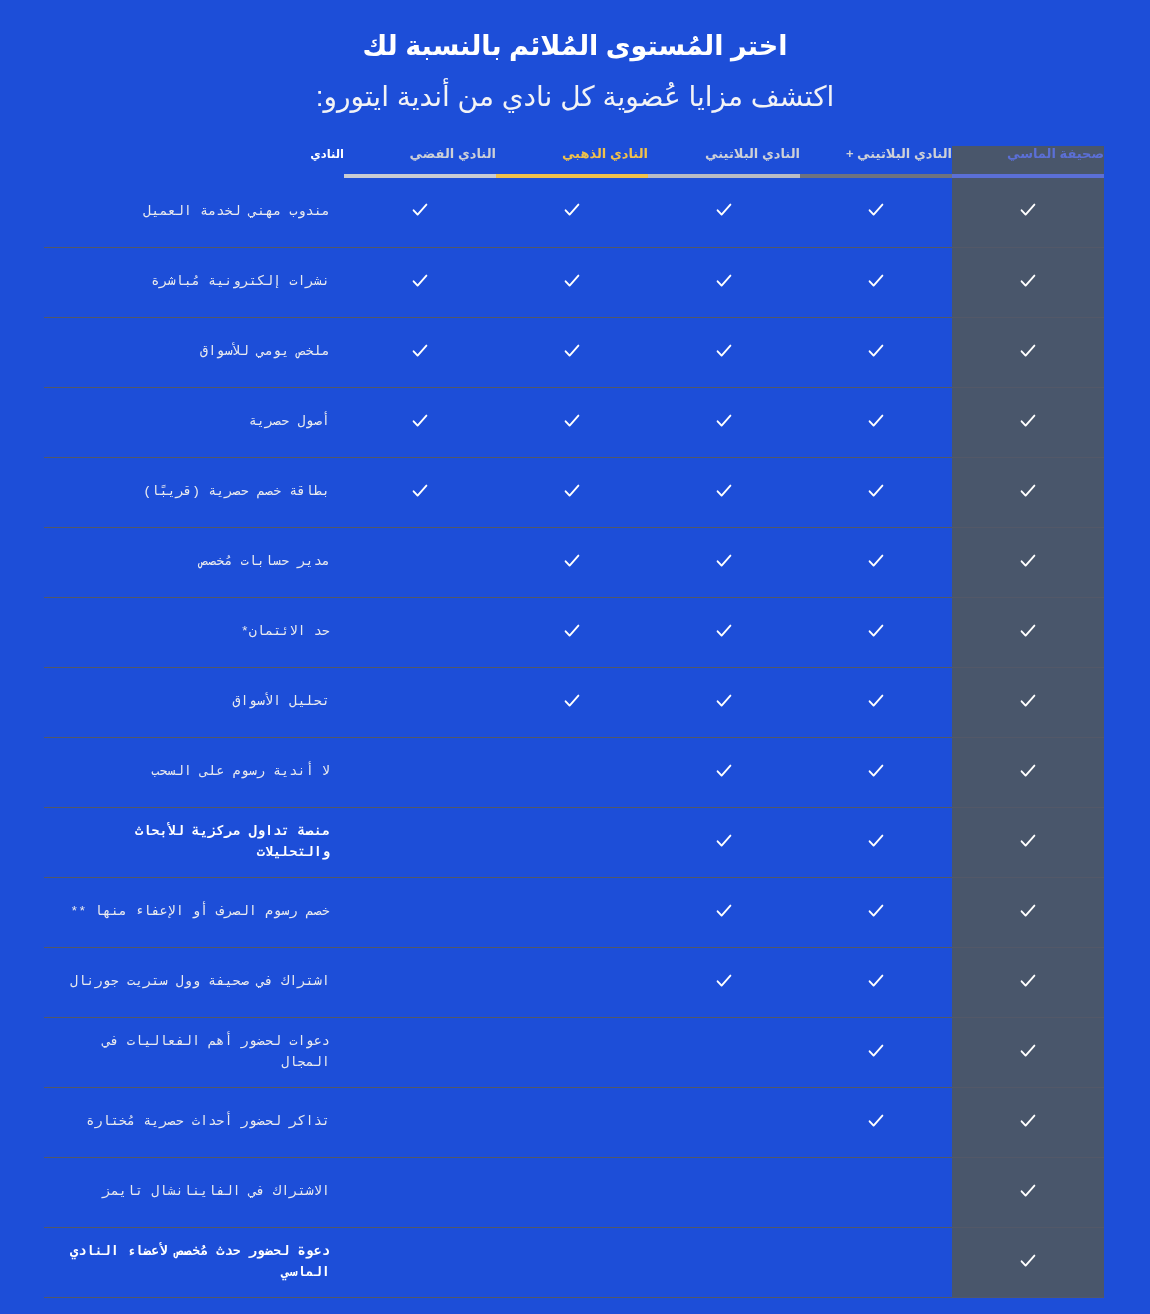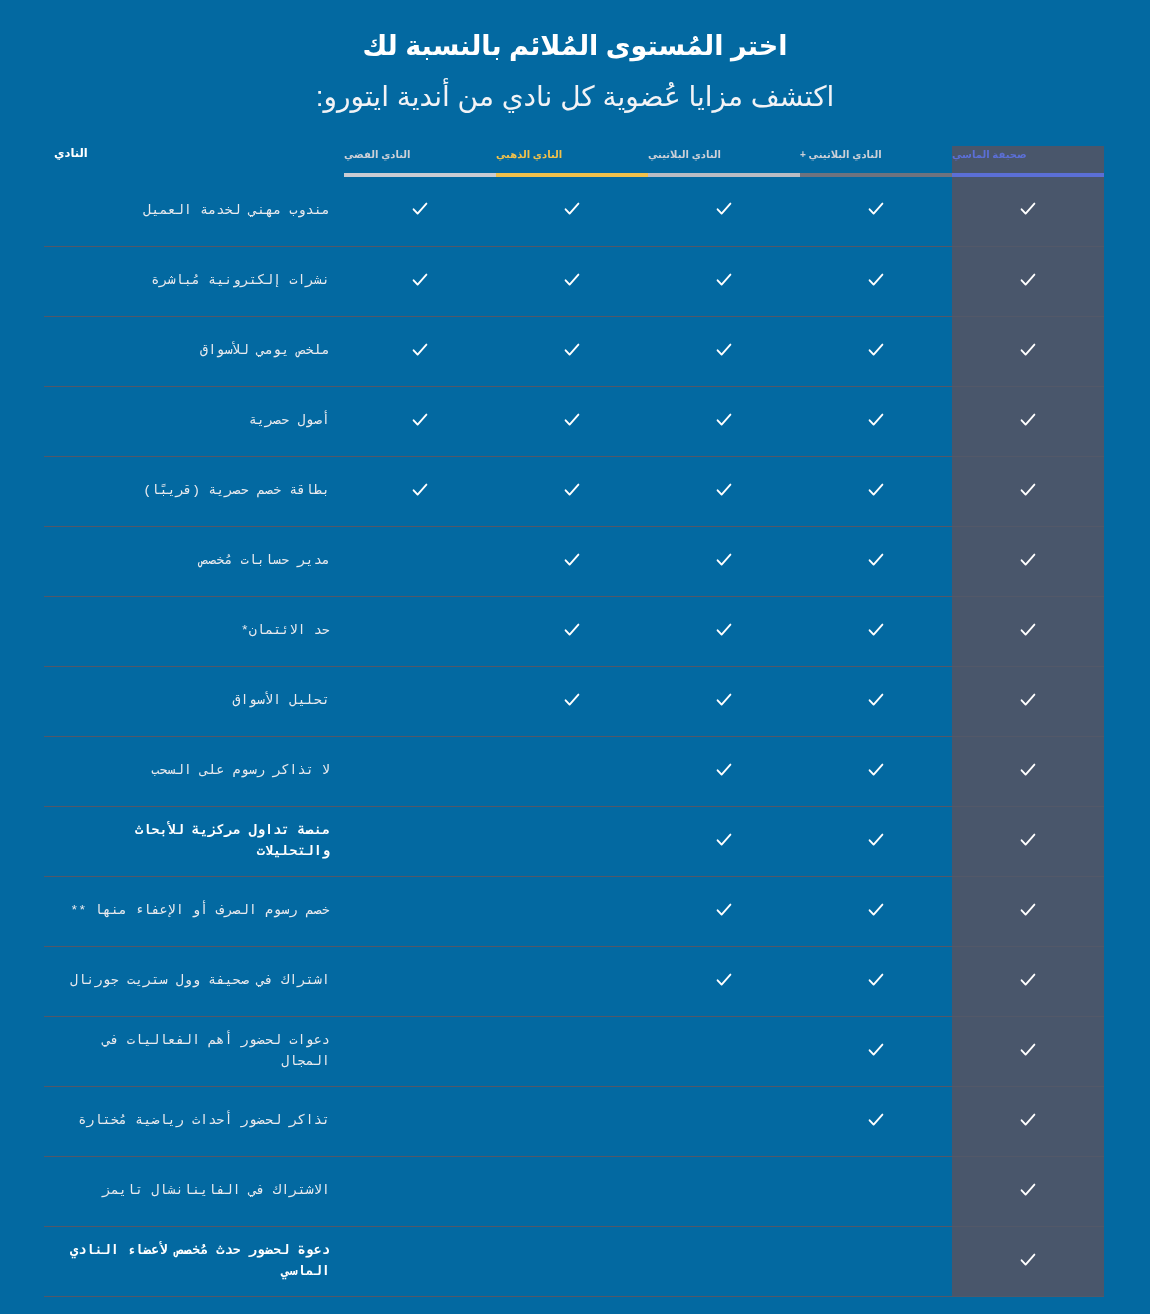--- a/index.html
+++ b/index.html
@@ -11,21 +11,21 @@
     background: #464b5c;
     font-family: "Liberation Sans", "DejaVu Sans", sans-serif;
     color: #ffffff;
     overflow: hidden;
   }
 
   .page {
     width: 1150px;
     height: 1314px;
     position: relative;
-    background: #0369a1;
+    background: #1d4ed8;
   }
 
   
   .hero {
     padding-top: 30px;
     text-align: center;
   }
   .hero-title {
     font-size: 27px;
     font-weight: bold;
@@ -59,28 +59,29 @@
     width: 1060px;
     border-collapse: collapse;
     table-layout: fixed;
   }
 
   
   table.cmp col.tier { width: 152px; }
   table.cmp col.feat { width: 300px; }
 
   thead th {
-    font-size: 10px;
+    font-size: 13px;
     font-weight: bold;
     padding: 0 0 13px 0;
     vertical-align: bottom;
-    text-align: left;
+    text-align: right;
     white-space: nowrap;
   }
   thead th.feat-head {
+    text-align: right;
     padding-left: 10px;
     font-size: 11.5px;
     color: #ffffff;
   }
 
   
   thead tr.rule td {
     height: 4px;
     padding: 0;
     line-height: 0;
@@ -330,21 +331,21 @@
                 </svg></span></td>
             <td class="tier-col-2"><span class="check"><svg width="18" height="18" viewBox="0 0 18 18">
                   <path d="M2.6 9.3 L6.6 13.6 L15.4 3.6" fill="none" stroke="#ffffff" stroke-width="1.9" stroke-linecap="round" stroke-linejoin="round"></path>
                 </svg></span></td>
             <td class="tier-col-3">
               <span class="empty-cell"></span>
             </td>
             <td class="tier-col-4">
               <span class="empty-cell"></span>
             </td>
-            <td class="feature">لا تذاكر رسوم على السحب</td>
+            <td class="feature">لا أندية رسوم على السحب</td>
           </tr>
           <tr>
             <td class="tier-col-0"><span class="check"><svg width="18" height="18" viewBox="0 0 18 18">
                   <path d="M2.6 9.3 L6.6 13.6 L15.4 3.6" fill="none" stroke="#ffffff" stroke-width="1.9" stroke-linecap="round" stroke-linejoin="round"></path>
                 </svg></span></td>
             <td class="tier-col-1"><span class="check"><svg width="18" height="18" viewBox="0 0 18 18">
                   <path d="M2.6 9.3 L6.6 13.6 L15.4 3.6" fill="none" stroke="#ffffff" stroke-width="1.9" stroke-linecap="round" stroke-linejoin="round"></path>
                 </svg></span></td>
             <td class="tier-col-2"><span class="check"><svg width="18" height="18" viewBox="0 0 18 18">
                   <path d="M2.6 9.3 L6.6 13.6 L15.4 3.6" fill="none" stroke="#ffffff" stroke-width="1.9" stroke-linecap="round" stroke-linejoin="round"></path>
@@ -420,21 +421,21 @@
                 </svg></span></td>
             <td class="tier-col-2">
               <span class="empty-cell"></span>
             </td>
             <td class="tier-col-3">
               <span class="empty-cell"></span>
             </td>
             <td class="tier-col-4">
               <span class="empty-cell"></span>
             </td>
-            <td class="feature">تذاكر لحضور أحداث رياضية مُختارة</td>
+            <td class="feature">تذاكر لحضور أحداث حصرية مُختارة</td>
           </tr>
           <tr>
             <td class="tier-col-0"><span class="check"><svg width="18" height="18" viewBox="0 0 18 18">
                   <path d="M2.6 9.3 L6.6 13.6 L15.4 3.6" fill="none" stroke="#ffffff" stroke-width="1.9" stroke-linecap="round" stroke-linejoin="round"></path>
                 </svg></span></td>
             <td class="tier-col-1">
               <span class="empty-cell"></span>
             </td>
             <td class="tier-col-2">
               <span class="empty-cell"></span>

